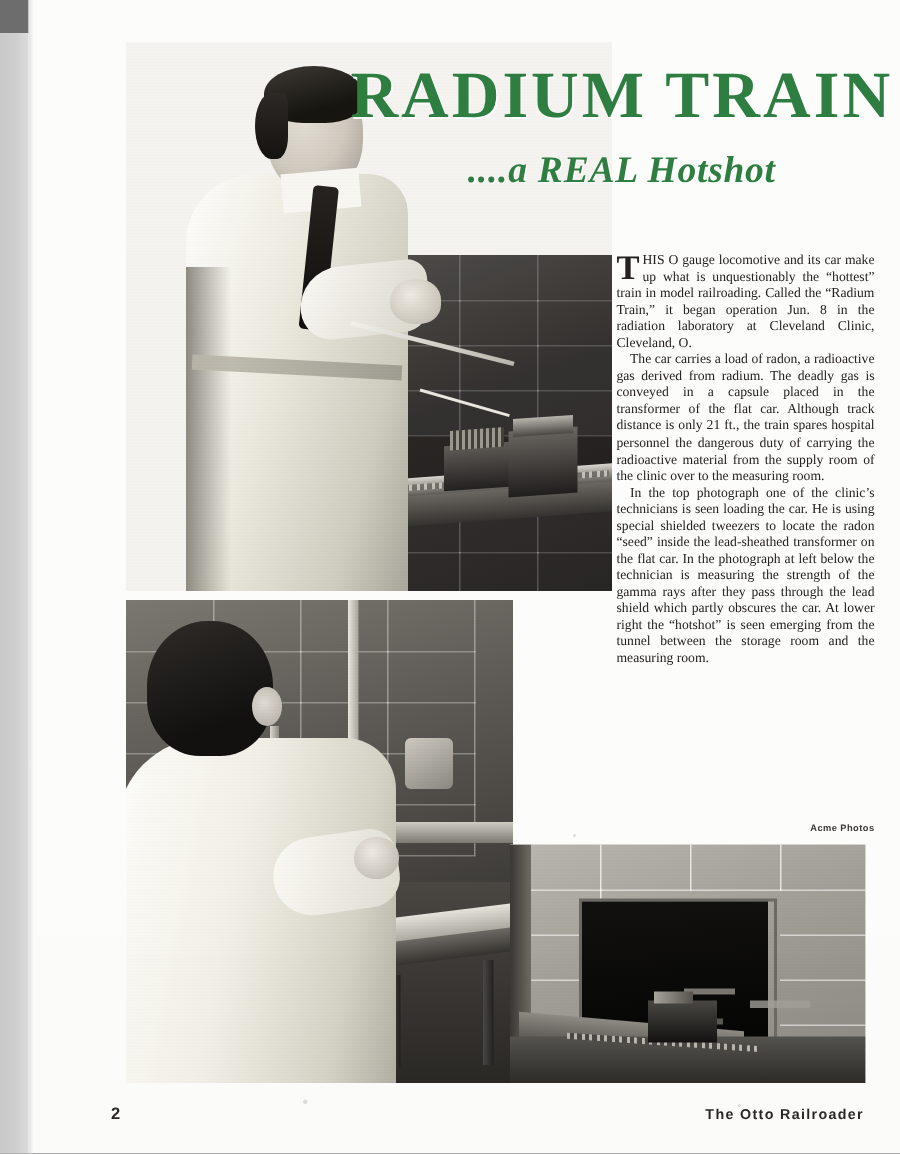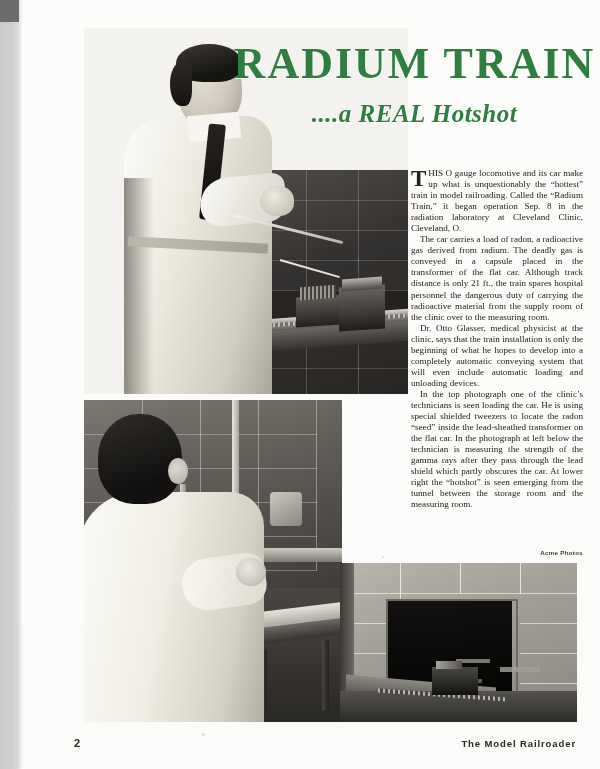--- a/index.html
+++ b/index.html
@@ -343,28 +343,27 @@
       <div class="br-train-hl"></div>
       <div class="grain"></div>
     </div>
 
     <div class="masthead">
       <div class="title">RADIUM TRAIN</div>
       <div class="subtitle">....a REAL Hotshot</div>
     </div>
 
     <div class="column">
-      <p class="first"><span class="dropcap">T</span><span class="smallcaps">HIS O</span><span> gauge locomotive and its car make up what is unquestionably the “hottest” train in model railroading. Called the “Radium Train,” it began operation Sep. 8 in the radiation laboratory at Cleveland Clinic, Cleveland, O.</span></p>
+      <p class="first"><span class="dropcap">T</span><span class="smallcaps">HIS O</span><span> gauge locomotive and its car make up what is unquestionably the “hottest” train in model railroading. Called the “Radium Train,” it began operation Jun. 8 in the radiation laboratory at Cleveland Clinic, Cleveland, O.</span></p>
       <p>The car carries a load of radon, a radioactive gas derived from radium. The deadly gas is conveyed in a capsule placed in the transformer of the flat car. Although track distance is only 21 ft., the train spares hospital personnel the dangerous duty of carrying the radioactive material from the supply room of the clinic over to the measuring room.</p>
-      <p>Dr. Otto Glasser, medical physicist at the clinic, says that the train installation is only the beginning of what he hopes to develop into a completely automatic conveying system that will even include automatic loading and unloading devices.</p>
       <p>In the top photograph one of the clinic’s technicians is seen loading the car. He is using special shielded tweezers to locate the radon “seed” inside the lead-sheathed transformer on the flat car. In the photograph at left below the technician is measuring the strength of the gamma rays after they pass through the lead shield which partly obscures the car. At lower right the “hotshot” is seen emerging from the tunnel between the storage room and the measuring room.</p>
     </div>
 
     <div class="credit">Acme Photos</div>
 
     <div class="folio">2</div>
-    <div class="runhead">The Model Railroader</div>
+    <div class="runhead">The Otto Railroader</div>
 
     <div class="speck" style="left:180px;top:733px;width:3px;height:3px;"></div>
     <div class="speck" style="left:470px;top:736px;width:2px;height:2px;"></div>
     <div class="speck" style="left:360px;top:556px;width:2px;height:2px;"></div>
   </div>
 </div>
 
 </body></html>

